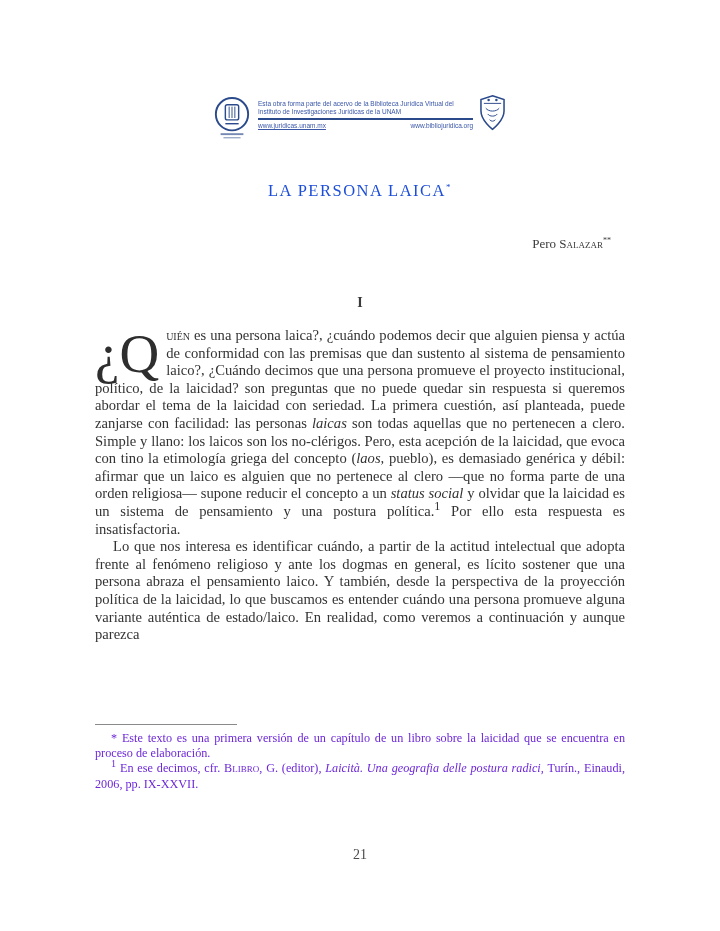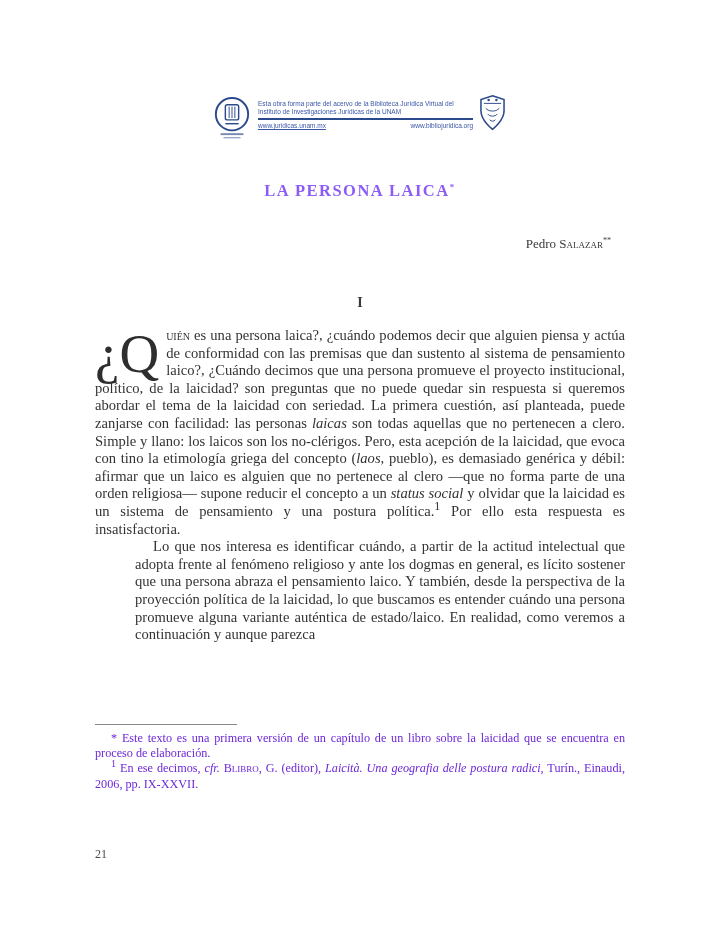--- a/index.html
+++ b/index.html
@@ -23,44 +23,44 @@
   }
   .header-urls {
     display:flex; justify-content:space-between; margin-top:2px;
     font-family:"Liberation Sans","DejaVu Sans",sans-serif;
     font-size:6.5px; color:var(--accent);
   }
   .header-urls .url-left { text-decoration:underline; }
 
   
   .title { position:absolute; top:181px; left:95px; width:530px; text-align:center;
-           font-size:16.5px; letter-spacing:1.5px; color:#8b5cf6;font-weight:bold; }
+           font-size:16.5px; letter-spacing:1.5px; color:#1d4ed8; }
   .title sup { font-size:9px; }
   .author { position:absolute; top:236px; left:95px; width:530px; text-align:right;
             padding-right:14px; font-size:13px; color:#3a3a3a; }
   .author sup { font-size:8px; }
   .section-heading { position:absolute; top:295px; left:95px; width:530px; text-align:center;
                      font-size:14px; font-weight:bold; color:#3a3a3a; }
 
   .body-text { position:absolute; top:327px; left:95px; width:530px;
                font-size:14.6px; line-height:17.6px; text-align:justify; color:#333; }
   .body-text p { margin:0; }
-  .body-text p + p { text-indent:18px;margin-left:40px; }
+  .body-text p + p { text-indent:18px; }
   .dropcap { float:left; font-size:55px; line-height:0.88; padding:3px 7px 0 0; color:#2e2e2e; }
   .sc { font-variant:small-caps;margin-top:32px; }
   sup { line-height:0; }
 
   
   .footnotes { position:absolute; top:724px; left:95px; width:530px;
                font-size:12.2px; line-height:15.2px; text-align:justify; color:#6d28d9; }
   .fn-rule { width:142px; border-top:1.5px solid #8a8a8a; margin:0 0 6px 0; }
   .footnotes p { margin:0; text-indent:16px; }
 
-  .page-number { position:absolute; top:847px; left:95px; width:530px; 
-                 font-size:12px; color:#4a4a4a; }
+  .page-number { position:absolute; top:847px; left:95px; width:530px; text-align:center;
+                 font-size:14px; color:#4a4a4a; }
 </style>
 </head>
 <body>
 
 <div class="page">
 
   <div class="header">
     <span class="header-logo">
       <svg width="38" height="48" viewBox="0 0 40 48">
         <circle cx="20" cy="20" r="17" fill="none" stroke="#2b4a8b" stroke-width="2"></circle>
@@ -91,31 +91,31 @@
         <path d="M10 26 c1.5 2 4.5 2 6 0" fill="none" stroke="#2b4a8b" stroke-width="1"></path>
       </svg>
     </span>
   </div>
 
   <div class="title">
     <span>LA PERSONA LAICA</span><sup>*</sup>
   </div>
 
   <div class="author">
-    <span><span>Pedro </span><span class="sc">Salazar</span><sup>**</sup></span>
+    <span><span>Pero </span><span class="sc">Salazar</span><sup>**</sup></span>
   </div>
 
   <div class="section-heading">I</div>
 
   <div class="body-text">
     <p><span class="dropcap">¿Q</span><span><span class="sc">uién</span><span> es una persona laica?, ¿cuándo podemos decir que alguien piensa y actúa de conformidad con las premisas que dan sustento al sistema de pensamiento laico?, ¿Cuándo decimos que una persona promueve el proyecto institucional, político, de la laicidad? son preguntas que no puede quedar sin respuesta si queremos abordar el tema de la laicidad con seriedad. La primera cuestión, así planteada, puede zanjarse con facilidad: las personas </span><span style="font-style: italic;">laicas</span><span> son todas aquellas que no pertenecen a clero. Simple y llano: los laicos son los no-clérigos. Pero, esta acepción de la laicidad, que evoca con tino la etimología griega del concepto (</span><span style="font-style: italic;">laos,</span><span> pueblo), es demasiado genérica y débil: afirmar que un laico es alguien que no pertenece al clero —que no forma parte de una orden religiosa— supone reducir el concepto a un </span><span style="font-style: italic;">status social</span><span> y olvidar que la laicidad es un sistema de pensamiento y una postura política.</span><sup>1</sup><span> Por ello esta respuesta es insatisfactoria.</span></span></p>
     <p><span><span>Lo que nos interesa es identificar cuándo, a partir de la actitud intelectual que adopta frente al fenómeno religioso y ante los dogmas en general, es lícito sostener que una persona abraza el pensamiento laico. Y también, desde la perspectiva de la proyección política de la laicidad, lo que buscamos es entender cuándo una persona promueve alguna variante auténtica de estado/laico. En realidad, como veremos a continuación y aunque parezca</span></span></p>
   </div>
 
   <div class="footnotes">
     <div class="fn-rule"></div>
     <p><span>* Este texto es una primera versión de un capítulo de un libro sobre la laicidad que se encuentra en proceso de elaboración.</span></p>
-    <p><sup>1</sup><span> En ese decimos, </span><span style="font-style: italic;">cfr.</span><span> B</span><span class="sc">libro</span><span>, G. (editor), </span><span style="font-style: italic;">Laicità. Una geografia delle postura radici,</span><span> Turín., Einaudi, 2006, pp. IX-XXVII.</span></p>
+    <p><sup>1</sup><span> En ese decimos, </span><span style="">cfr.</span><span> B</span><span class="sc">libro</span><span>, G. (editor), </span><span style="font-style: italic;">Laicità. Una geografia delle postura radici,</span><span> Turín., Einaudi, 2006, pp. IX-XXVII.</span></p>
   </div>
 
   <div class="page-number">21</div>
 
 </div>
 
 </body></html>

